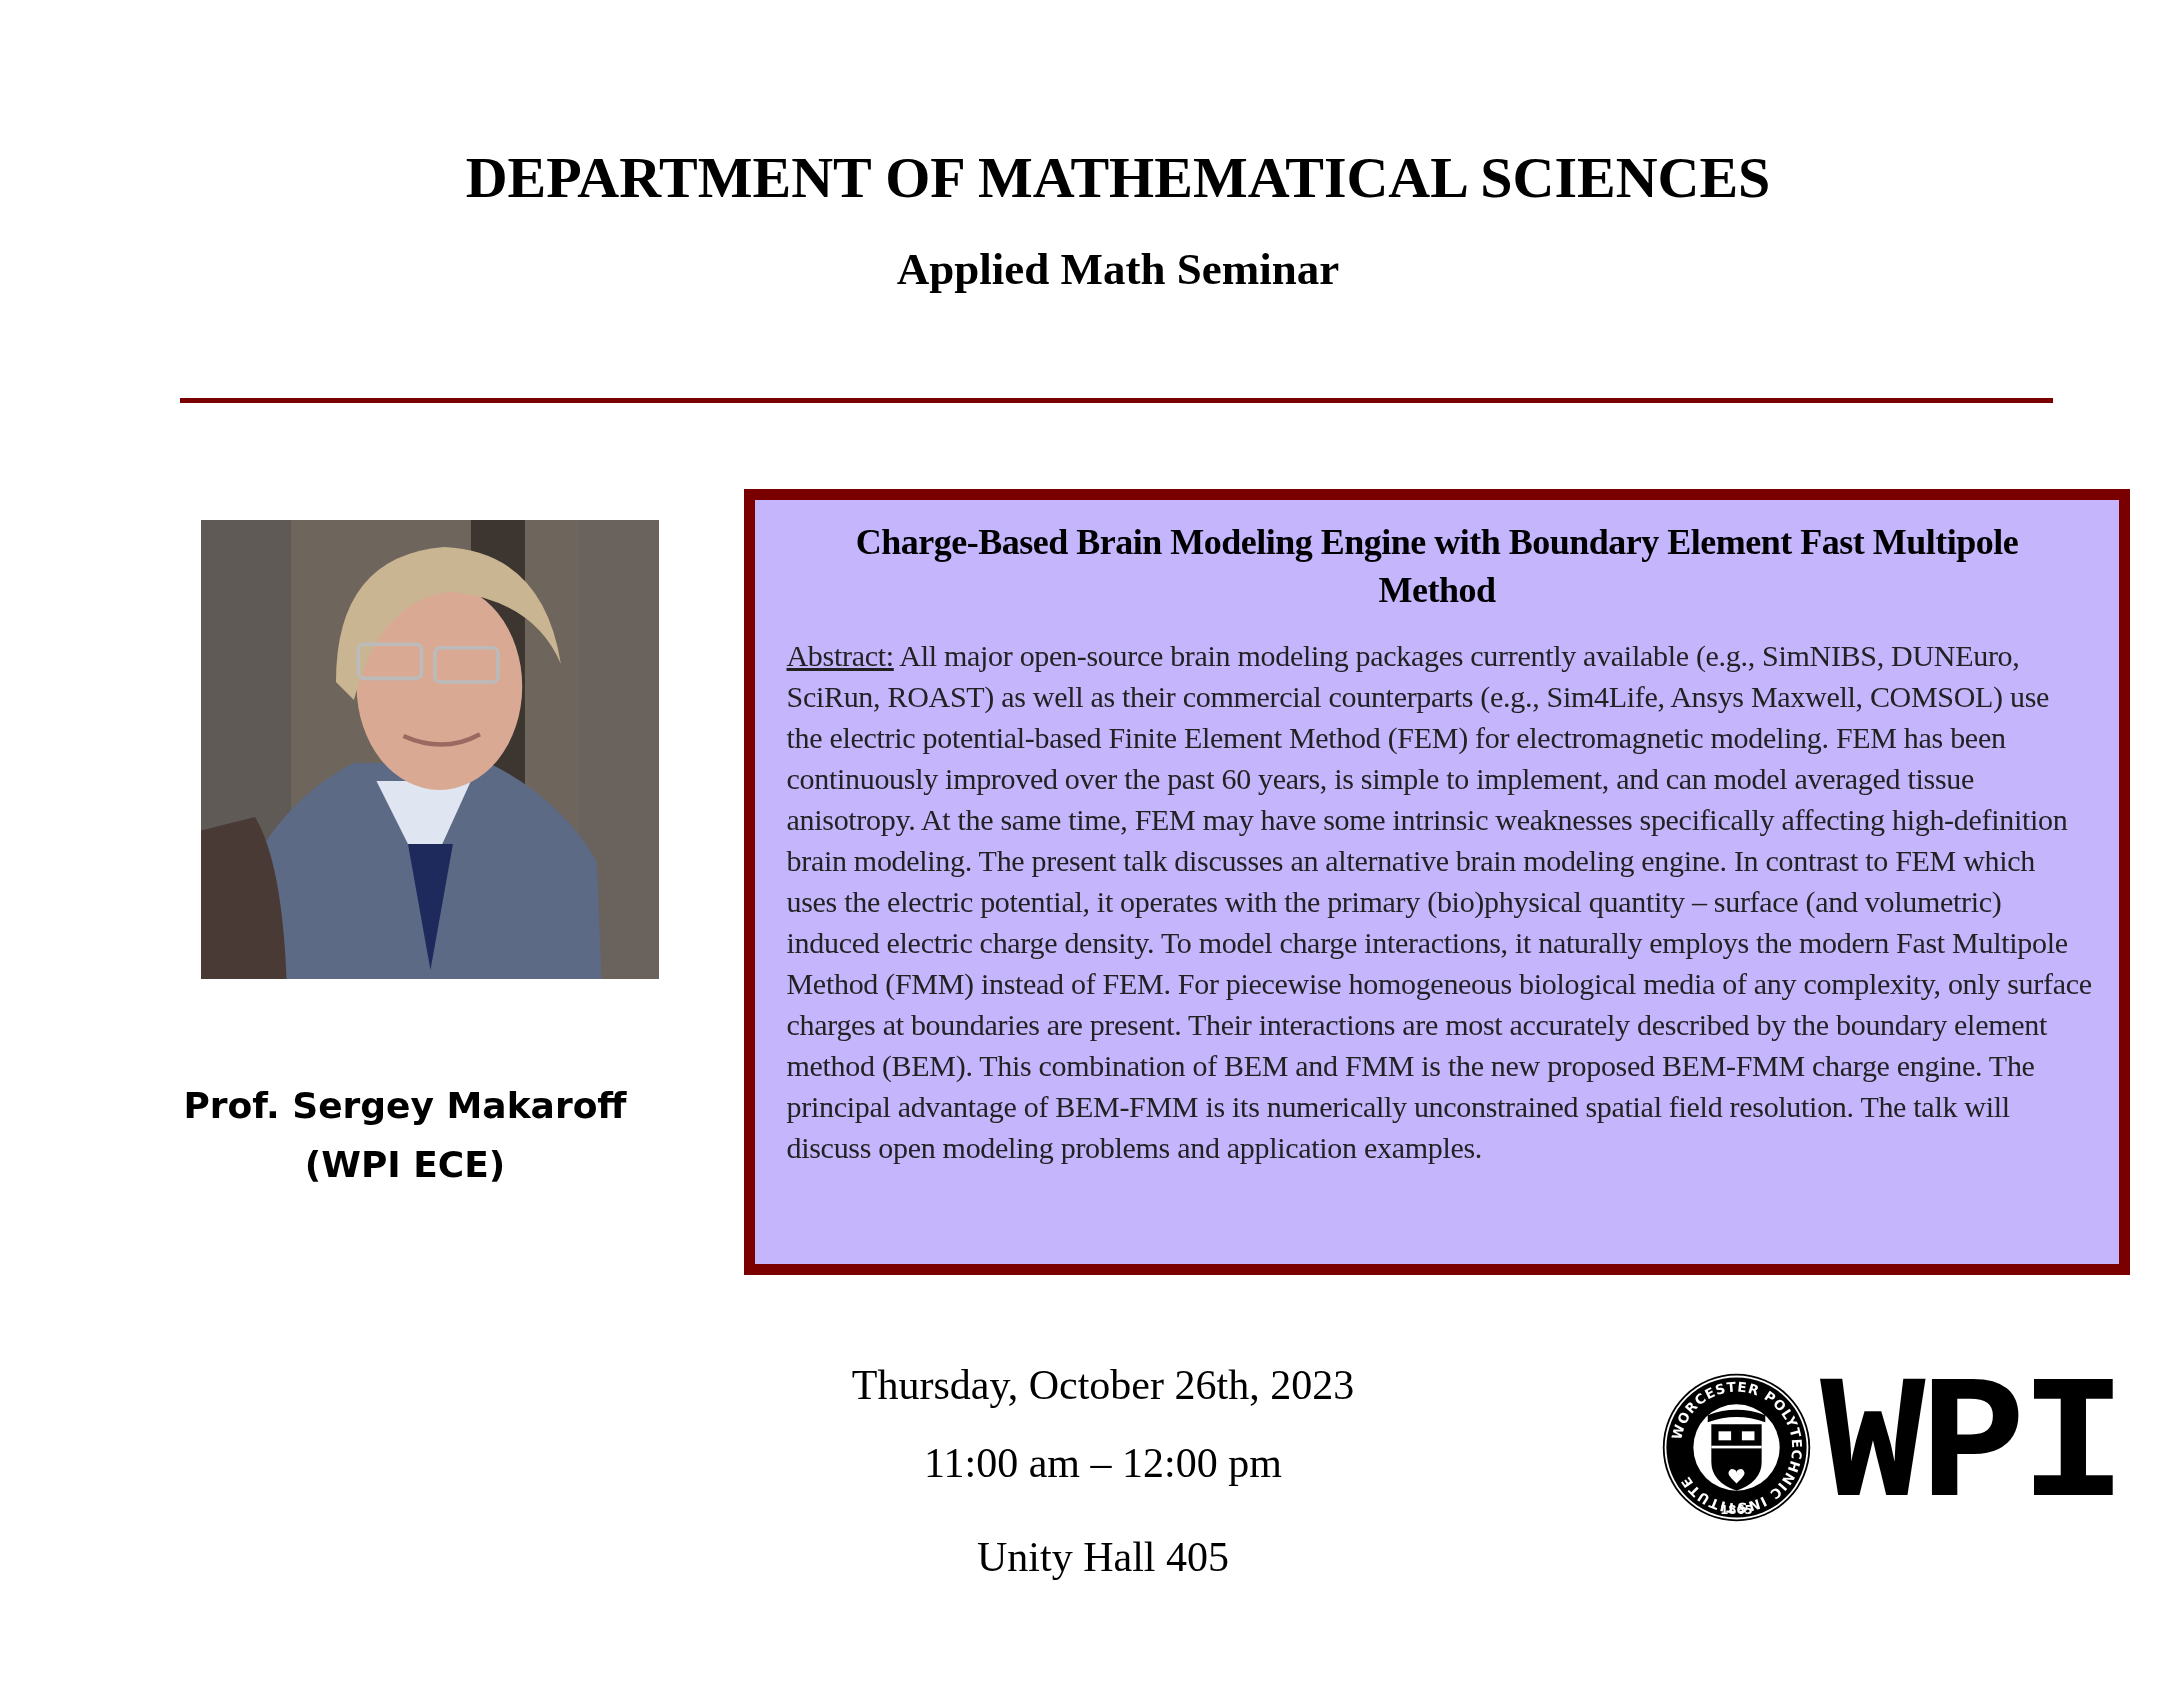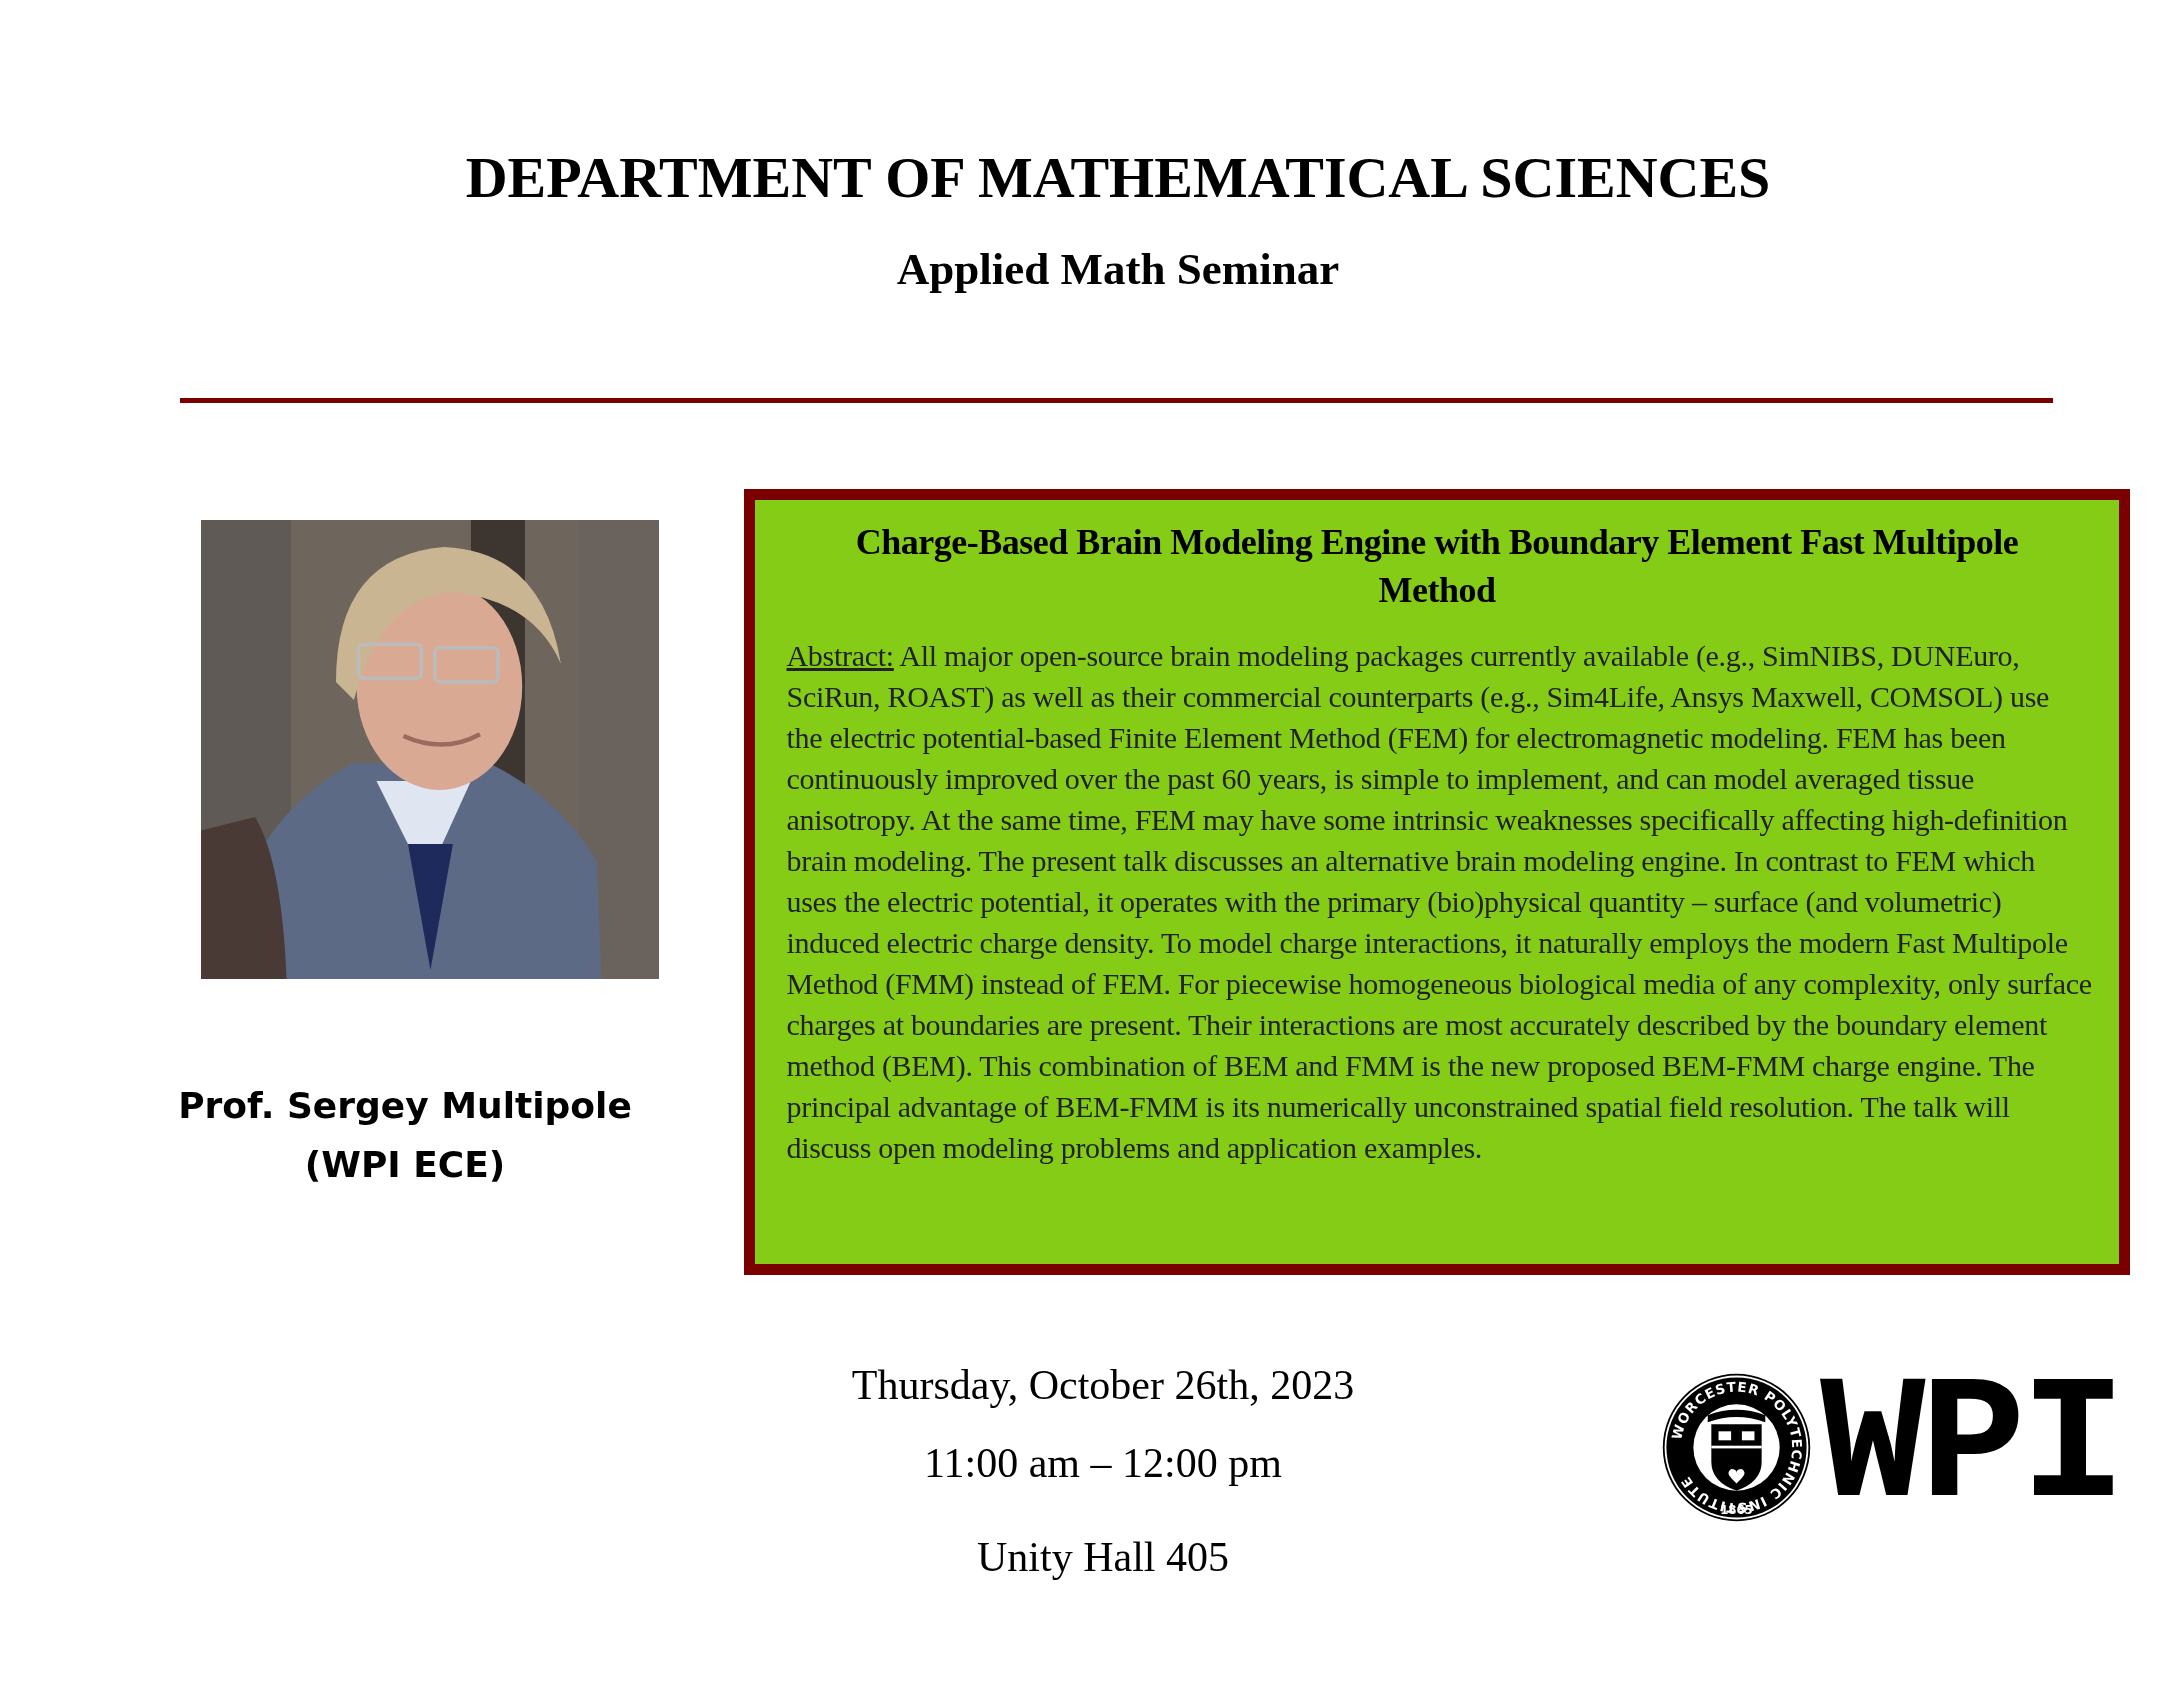--- a/index.html
+++ b/index.html
@@ -3,21 +3,21 @@
 <meta charset="utf-8">
 <style>
   html, body { margin:0; padding:0; background:#ffffff; }
   body { width:2178px; height:1683px; position:relative; overflow:hidden; font-family:"Liberation Serif", serif; color:#000; }
   .abs { position:absolute; }
   .title { left:0; width:2236px; top:144px; text-align:center; font-weight:bold; font-size:58px; letter-spacing:0px; }
   .subtitle { left:0; width:2236px; top:243px; text-align:center; font-weight:bold; font-size:45px; }
   .rule { left:180px; top:398px; width:1873px; height:4.5px; background:#7a0000; }
   .photo { left:201px; top:520px; width:458px; height:459px; overflow:hidden; background:#6b6259; }
   .speaker { left:135px; width:540px; top:1076px; text-align:center; font-family:"DejaVu Sans", sans-serif; font-weight:bold; font-size:36px; line-height:59px; }
-  .box { left:744px; top:489px; width:1364px; height:764px; border:11.7px solid #7a0000; background:#84cc16; }
+  .box { left:744px; top:489px; width:1364px; height:764px; border:11.7px solid #7a0000; background:#c4b5fd; }
   .talk-title { position:absolute; left:54px; right:54px; top:18px; text-align:center; font-weight:bold; font-size:36px; line-height:48px; letter-spacing:-0.5px; }
   .abstract { position:absolute; left:31.5px; right:27px; top:135px; font-size:30px; line-height:41px; color:#222; text-align:left; letter-spacing:-0.3px; }
   .abstract .lbl { text-decoration:underline; }
   .when { left:743px; width:720px; text-align:center; font-weight:normal; font-size:42px; }
   .seal { left:1661px; top:1372px; width:151px; height:151px; }
   .wpi { left:1820px; top:1363px; font-weight:bold; font-size:176px; line-height:171px; letter-spacing:-5.4px; font-family:Liberation Mono, monospace; }
 </style>
 </head>
 <body>
 
@@ -37,21 +37,21 @@
     <path d="M0 345 L60 330 Q90 380 95 510 L0 510 Z" fill="#4a3a36"></path>
     <ellipse cx="265" cy="185" rx="92" ry="115" fill="#d9a994"></ellipse>
     <path d="M150 180 Q150 40 270 30 Q380 35 400 160 Q370 90 280 80 Q200 85 170 200 Z" fill="#c9b592"></path>
     <rect x="175" y="138" width="70" height="38" rx="6" fill="none" stroke="#bbb" stroke-width="4"></rect>
     <rect x="260" y="142" width="70" height="38" rx="6" fill="none" stroke="#bbb" stroke-width="4"></rect>
     <path d="M225 240 Q270 260 310 238" stroke="#9a6a60" stroke-width="5" fill="none"></path>
   </svg>
 </div>
 
 <div class="abs speaker">
-  <div>Prof. Sergey Multipole</div>
+  <div>Prof. Sergey Makaroff</div>
   <div>(WPI ECE)</div>
 </div>
 
 <div class="abs box">
   <div class="talk-title">Charge-Based Brain Modeling Engine with Boundary Element Fast Multipole Method</div>
   <div class="abstract"><span class="lbl">Abstract:</span><span> All major open-source brain modeling packages currently available (e.g., SimNIBS, DUNEuro, SciRun, ROAST) as well as their commercial counterparts (e.g., Sim4Life, Ansys Maxwell, COMSOL) use the electric potential-based Finite Element Method (FEM) for electromagnetic modeling. FEM has been continuously improved over the past 60 years, is simple to implement, and can model averaged tissue anisotropy. At the same time, FEM may have some intrinsic weaknesses specifically affecting high-definition brain modeling. The present talk discusses an alternative brain modeling engine. In contrast to FEM which uses the electric potential, it operates with the primary (bio)physical quantity – surface (and volumetric) induced electric charge density. To model charge interactions, it naturally employs the modern Fast Multipole Method (FMM) instead of FEM. For piecewise homogeneous biological media of any complexity, only surface charges at boundaries are present. Their interactions are most accurately described by the boundary element method (BEM). This combination of BEM and FMM is the new proposed BEM-FMM charge engine. The principal advantage of BEM-FMM is its numerically unconstrained spatial field resolution. The talk will discuss open modeling problems and application examples.</span></div>
 </div>
 
 <div class="abs when" style="top:1361px;">Thursday, October 26th, 2023</div>
 <div class="abs when" style="top:1439px;">11:00 am – 12:00 pm</div>

